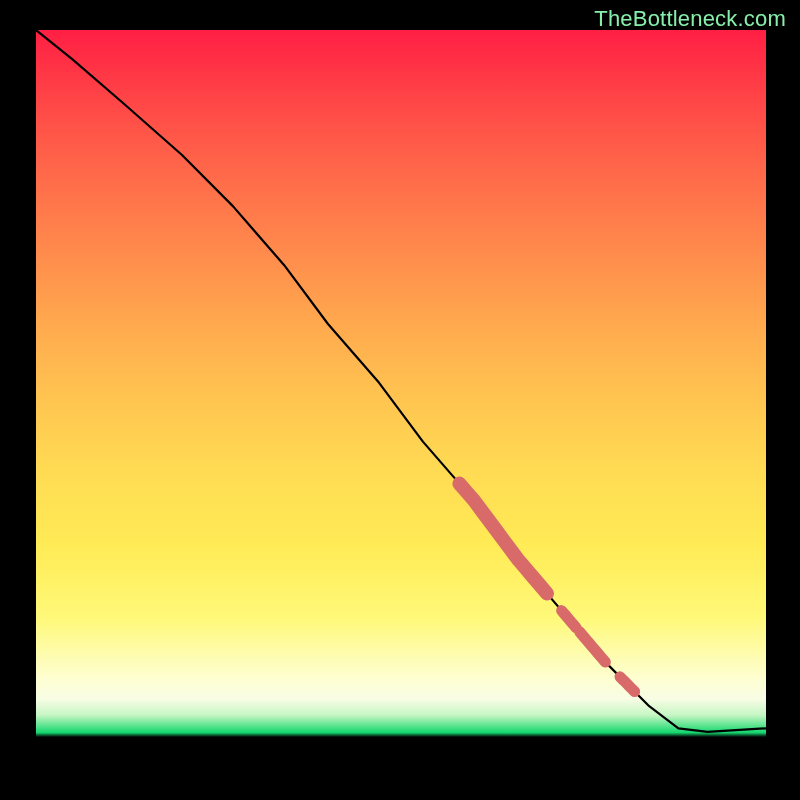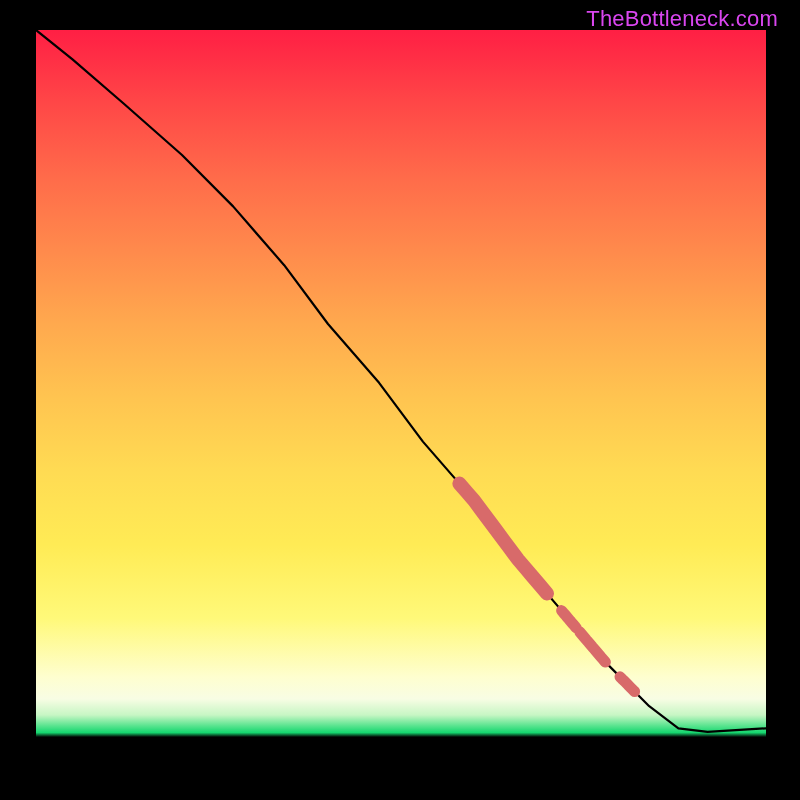--- a/index.html
+++ b/index.html
@@ -41,22 +41,22 @@
       #c7f6c4 93.2%,
       #4fe28a 94.8%,
       #15d66f 95.6%,
       #000000 96.2%,
       #000000 100%
     );
   }
   .watermark {
     position: absolute;
     top: 6px;
-    right: 22px;
-    color: #d946ef;
+    right: 14px;
+    color: #86efac;
     font-size: 22px;
     font-weight: 500;
     letter-spacing: 0.2px;
     user-select: none;
   }
   svg.overlay {
     position: absolute;
     left: 0;
     top: 0;
     width: 730px;

